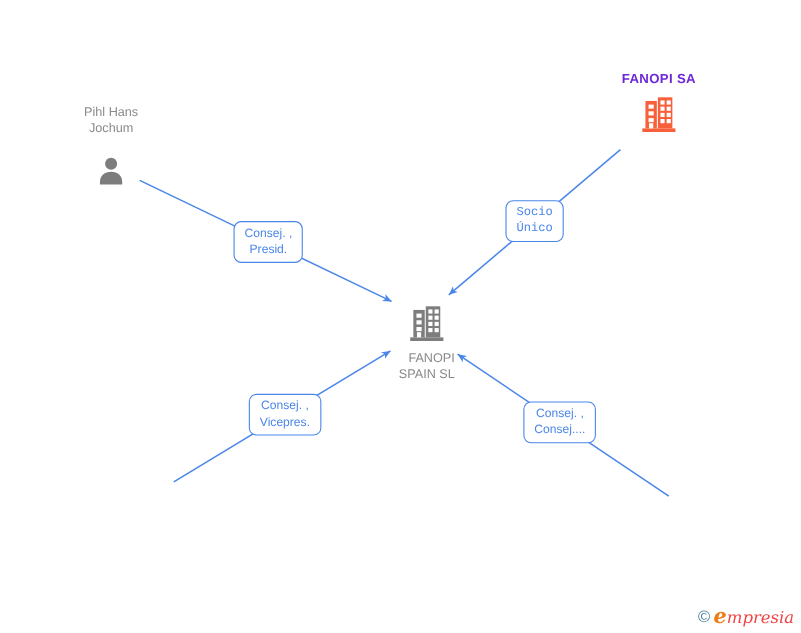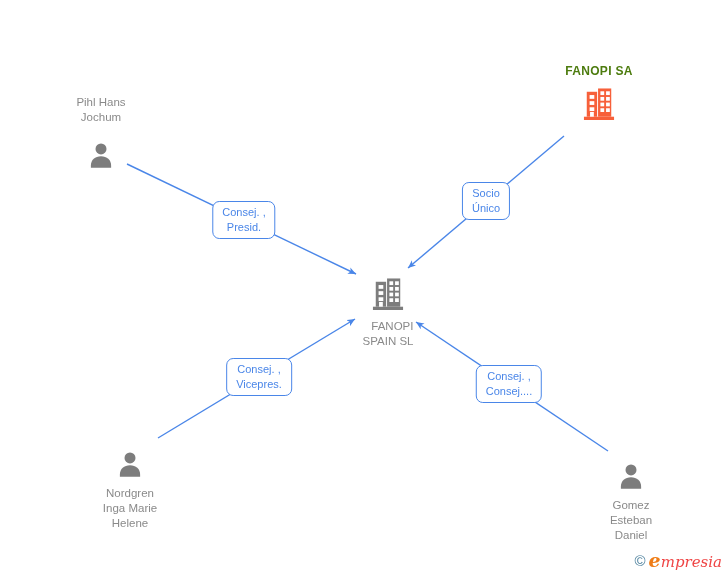--- a/index.html
+++ b/index.html
@@ -33,21 +33,21 @@
   .node-label {
     font-size: 11.5px;
     line-height: 15px;
     color: #8a8a8a;
     text-align: center;
     white-space: pre-wrap;
   }
   .company-title {
     font-size: 12px;
     font-weight: bold;
-    color: #4d7c0f;
+    color: #6d28d9;
     letter-spacing: 0.3px;
   }
   .icon-wrap { display: block; line-height: 0; }
   .gap-above { margin-top: 10px; }
   .gap-above-sm { margin-top: 7px; text-align: right; }
   .gap-below { margin-bottom: 6px; }
   .icon-gray { color: #7d7d7d; }
   .icon-orange { color: #f7603a; }
   .edge-label {
     position: absolute;
@@ -103,21 +103,21 @@
       </marker>
     </defs>
     <line x1="127" y1="164" x2="356" y2="274" stroke="#4a86e8" stroke-width="1.4" marker-end="url(#arrow)"></line>
     <line x1="564" y1="136" x2="408" y2="268" stroke="#4a86e8" stroke-width="1.4" marker-end="url(#arrow)"></line>
     <line x1="158" y1="438" x2="355" y2="319" stroke="#4a86e8" stroke-width="1.4" marker-end="url(#arrow)"></line>
     <line x1="608" y1="451" x2="416" y2="322" stroke="#4a86e8" stroke-width="1.4" marker-end="url(#arrow)"></line>
   </svg>
 
   <div class="edge-label" style="left:244px; top:220px;">Consej. ,
 Presid.</div>
-  <div class="edge-label" style="left:486px; top:201px;">Socio
+  <div class="edge-label" style="left:486px; top:201px;font-family:Liberation Mono, monospace;">Socio
 Único</div>
   <div class="edge-label" style="left:259px; top:377px;">Consej. ,
 Vicepres.</div>
   <div class="edge-label" style="left:509px; top:384px;">Consej. ,
 Consej....</div>
 
   <div class="node" style="left:31px; top:95px;">
     <div class="node-label gap-below">Pihl Hans
 Jochum</div>
     <span class="icon-wrap icon-gray gap-above">
@@ -172,41 +172,19 @@
           <rect x="24.5" y="16.5" width="4" height="4"></rect>
           <rect x="18.5" y="22.5" width="4" height="4"></rect>
           <rect x="24.5" y="22.5" width="4" height="4"></rect>
         </g>
       </svg>
     </span>
     <div class="node-label gap-above-sm">FANOPI
 SPAIN SL</div>
   </div>
 
-  <div class="node" style="left:60px; top:450px;">
-    <span class="icon-wrap icon-gray">
-      <svg width="30" height="30" viewBox="0 0 24 24" fill="currentColor">
-        <circle cx="12" cy="6.3" r="4.4"></circle>
-        <path d="M12 12.1c-4.7 0-8.1 2.8-8.1 7.6v1.6h16.2v-1.6c0-4.8-3.4-7.6-8.1-7.6z"></path>
-      </svg>
-    </span>
-    <div class="node-label" style="margin-top:6px;">Nordgren
-Inga Marie
-Helene</div>
-  </div>
 
-  <div class="node" style="left:561px; top:462px;">
-    <span class="icon-wrap icon-gray">
-      <svg width="30" height="30" viewBox="0 0 24 24" fill="currentColor">
-        <circle cx="12" cy="6.3" r="4.4"></circle>
-        <path d="M12 12.1c-4.7 0-8.1 2.8-8.1 7.6v1.6h16.2v-1.6c0-4.8-3.4-7.6-8.1-7.6z"></path>
-      </svg>
-    </span>
-    <div class="node-label" style="margin-top:6px;">Gomez
-Esteban
-Daniel</div>
-  </div>
 
   <div class="watermark">
     <span class="wm-copy">©</span><span class="wm-e">e</span><span class="wm-rest">mpresia</span>
   </div>
 
 </div>
 
 </body></html>

